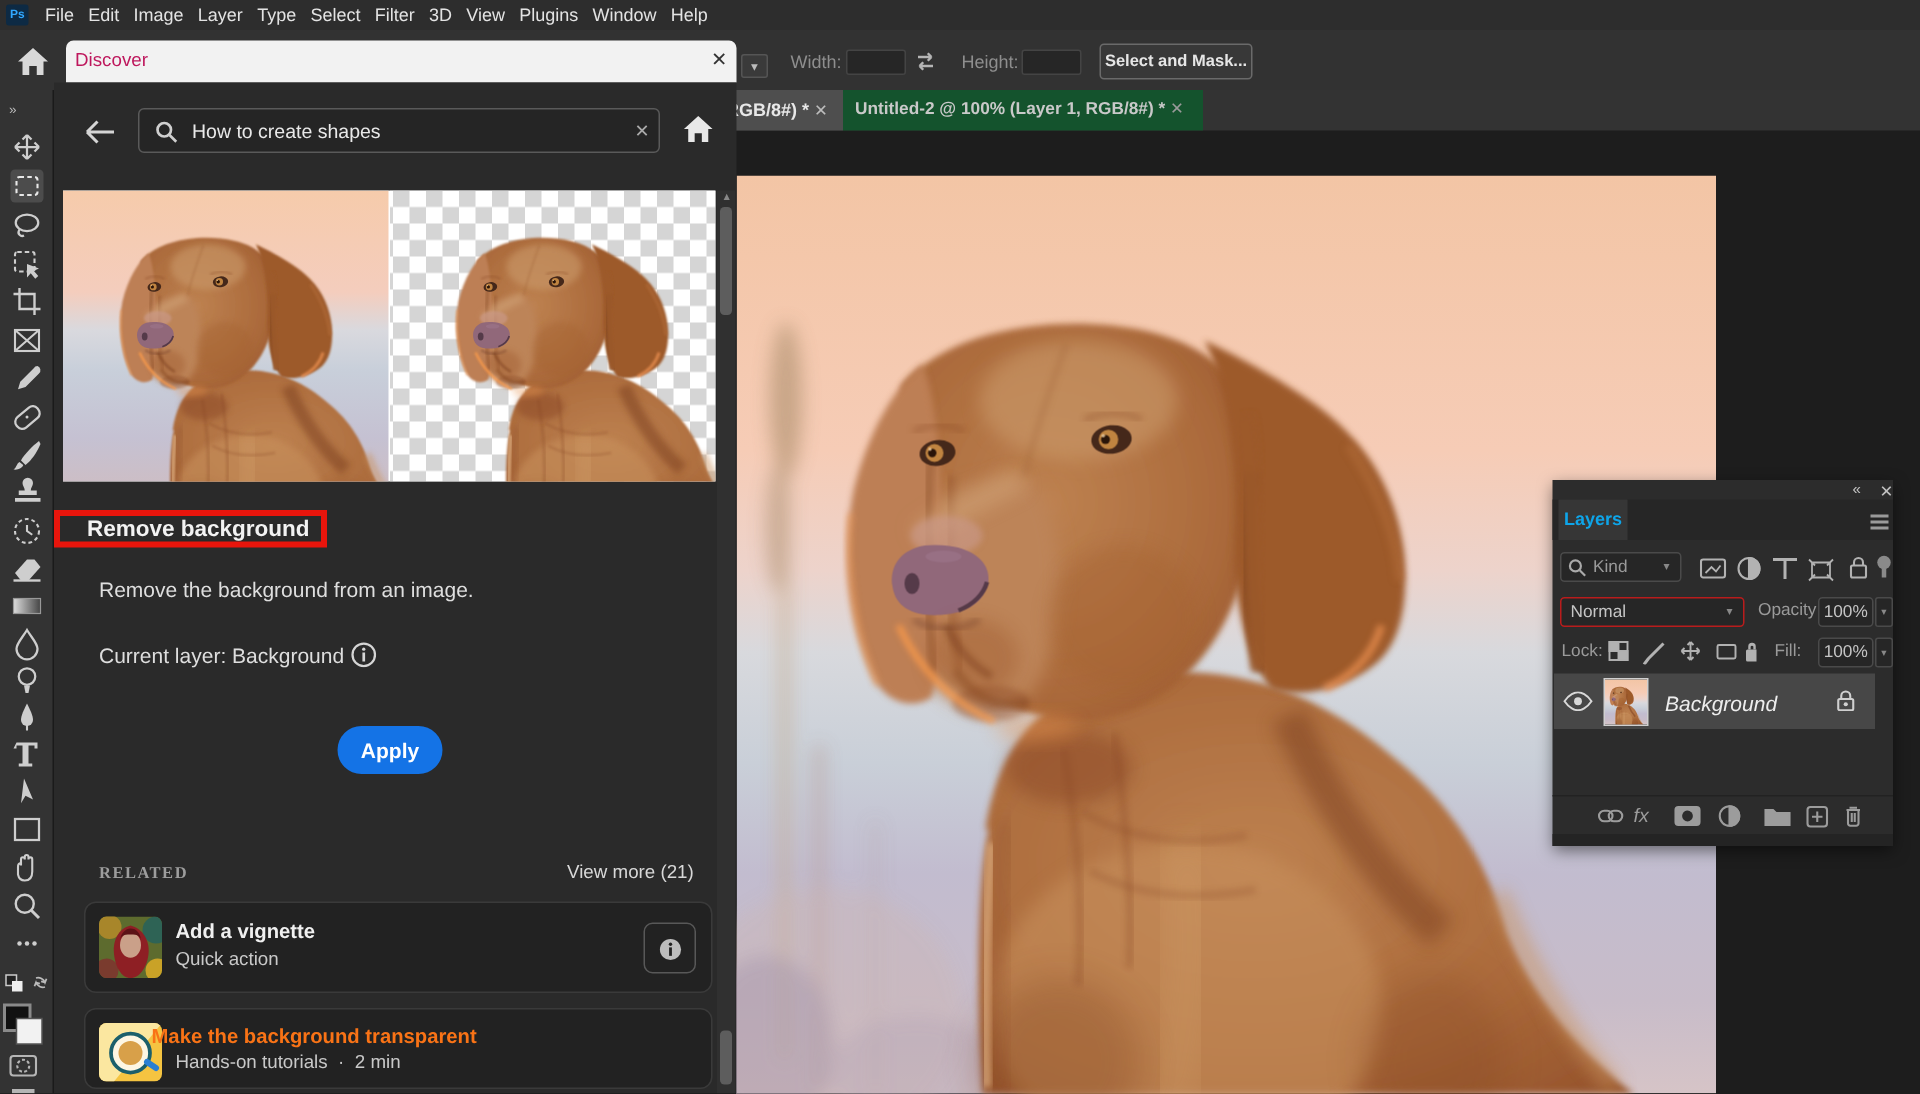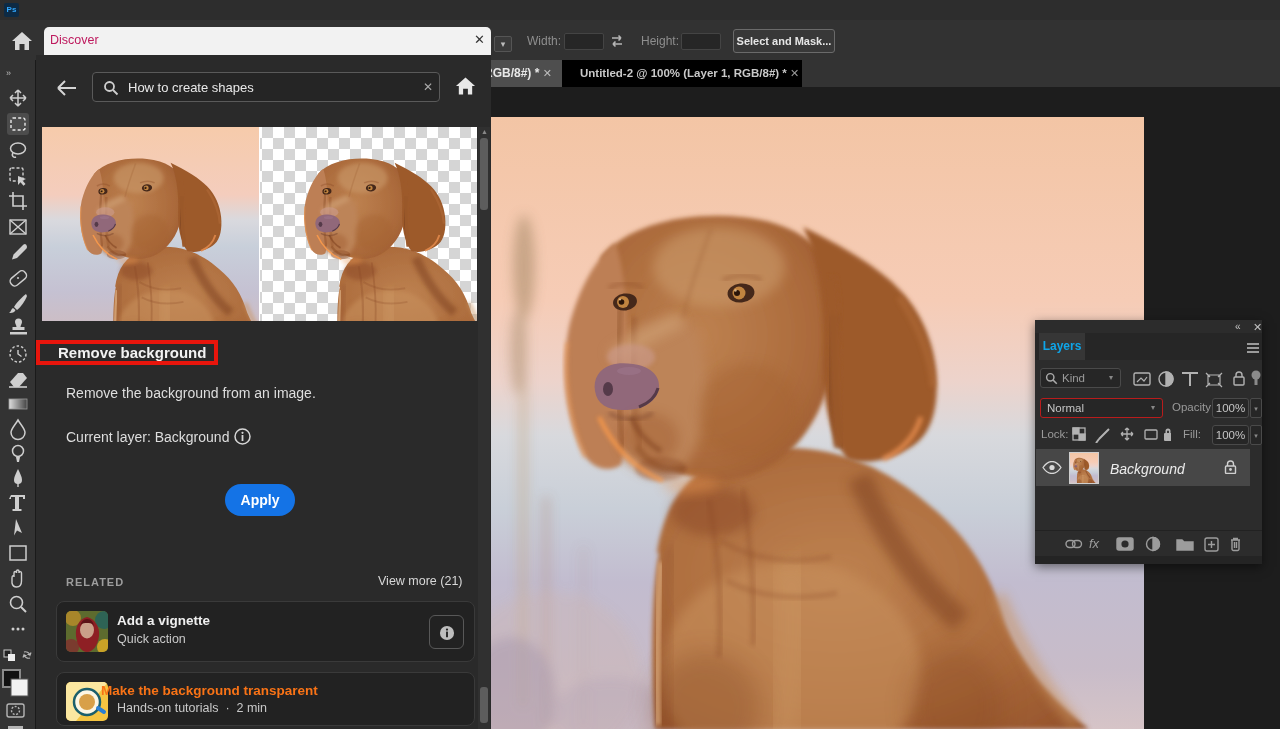--- a/index.html
+++ b/index.html
@@ -7,40 +7,54 @@
     font-family:"Liberation Sans", sans-serif; }
   .abs { position:absolute; }
   #stage { position:relative; width:1280px; height:729px; }
 </style>
 </head>
 <body>
 <div id="stage">
 
   <div class="abs" style="left:0;top:0;width:1280px;height:20px;background:#2d2d2d;padding-left:14px;">
     <div class="abs" style="left:4px;top:3px;width:15px;height:14px;background:#0d2a44;border-radius:2px;color:#31a8ff;font-size:8px;font-weight:bold;text-align:center;line-height:14px;">Ps</div>
+    <div class="abs" style="left:30px;top:0;height:20px;display:flex;gap:9.5px;align-items:center;color:#e3e3e3;font-size:12px;white-space:nowrap;">
+      <span>File</span>
+        <span>Edit</span>
+        <span>Image</span>
+        <span>Layer</span>
+        <span>Type</span>
+        <span>Select</span>
+        <span>Filter</span>
+        <span>3D</span>
+        <span>View</span>
+        <span>Plugins</span>
+        <span>Window</span>
+        <span>Help</span>
+    </div>
   </div>
 
   <div class="abs" style="left:0;top:20px;width:1280px;height:40px;background:#323232;">
     <svg class="abs" style="left:11px;top:11px" width="22" height="20" viewBox="0 0 22 20">
       <path d="M11 1 L21 10 L18 10 L18 19 L13.5 19 L13.5 13 L8.5 13 L8.5 19 L4 19 L4 10 L1 10 Z" fill="#d8d8d8"></path>
     </svg>
     <div class="abs" style="left:494px;top:16px;width:18px;height:16px;background:#3a3a3a;border:1px solid #555;border-radius:2px;color:#bbb;font-size:9px;text-align:center;line-height:15px;">▾</div>
     <span class="abs" style="left:527px;top:14px;color:#8e8e8e;font-size:12px;">Width:</span>
     <div class="abs" style="left:564px;top:13px;width:40px;height:17px;background:#262626;border:1px solid #444;border-radius:2px;"></div>
     <svg class="abs" style="left:608px;top:12px" width="18" height="18" viewBox="0 0 18 18">
       <path d="M4 6 H13 M13 6 L10.5 3.5 M13 6 L10.5 8.5 M14 12 H5 M5 12 L7.5 9.5 M5 12 L7.5 14.5" stroke="#b5b5b5" stroke-width="1.6" fill="none"></path>
     </svg>
     <span class="abs" style="left:641px;top:14px;color:#8e8e8e;font-size:12px;">Height:</span>
     <div class="abs" style="left:681px;top:13px;width:40px;height:17px;background:#262626;border:1px solid #444;border-radius:2px;"></div>
     <div class="abs" style="left:733px;top:9px;width:102px;height:24px;background:#383838;border:1px solid #6a6a6a;border-radius:3px;color:#e6e6e6;font-size:11px;font-weight:bold;text-align:center;line-height:22px;white-space:nowrap;">Select and Mask...</div>
   </div>
 
   <div class="abs" style="left:0;top:60px;width:1280px;height:27px;background:#333333;">
     <div class="abs" style="left:480px;top:0;width:82px;height:27px;background:#4e4e4e;color:#e8e8e8;font-size:12px;font-weight:bold;line-height:27px;padding-left:4px;white-space:nowrap;overflow:hidden;">RGB/8#) * <span style="color:#bdbdbd;font-weight:normal;font-size:11px;">✕</span></div>
-    <div class="abs" style="left:562px;top:0;width:240px;height:27px;background:#000000;color:#c9c9c9;font-size:11.5px;font-weight:bold;line-height:27px;padding-left:18px;white-space:nowrap;overflow:hidden;">Untitled-2 @ 100% (Layer 1, RGB/8#) * <span style="color:#9a9a9a;font-weight:normal;font-size:11px;">✕</span></div>
+    <div class="abs" style="left:562px;top:0;width:240px;height:27px;background:#14532d;color:#c9c9c9;font-size:11.5px;font-weight:bold;line-height:27px;padding-left:8px;white-space:nowrap;overflow:hidden;">Untitled-2 @ 100% (Layer 1, RGB/8#) * <span style="color:#9a9a9a;font-weight:normal;font-size:11px;">✕</span></div>
   </div>
 
   <div class="abs" style="left:0;top:60px;width:36px;height:669px;background:#333333;border-right:1px solid #1a1a1a;">
     <div class="abs" style="left:6px;top:8px;color:#bbb;font-size:9px;letter-spacing:1px;">»</div>
     <svg class="abs" style="left:0;top:26px" width="36" height="643" viewBox="0 0 36 643">
       <defs>
           <linearGradient id="tg">
             <stop offset="0" stop-color="#ddd"></stop>
             <stop offset="1" stop-color="#444"></stop>
           </linearGradient>
@@ -333,21 +347,21 @@
 
       <span class="abs" style="left:30px;top:374px;color:#dedede;font-size:14px;">Current layer: Background</span>
       <svg class="abs" style="left:198px;top:373px" width="17" height="17" viewBox="0 0 17 17">
         <circle cx="8.5" cy="8.5" r="7.5" fill="none" stroke="#d5d5d5" stroke-width="1.5"></circle>
         <circle cx="8.5" cy="4.8" r="1.1" fill="#d5d5d5"></circle>
         <rect x="7.6" y="7" width="1.8" height="6" fill="#d5d5d5"></rect>
       </svg>
 
       <div class="abs" style="left:189px;top:429px;width:70px;height:32px;background:#1473e6;border-radius:16px;color:#fff;font-size:14px;font-weight:bold;text-align:center;line-height:32px;">Apply</div>
 
-      <span class="abs" style="left:30px;top:521px;color:#9d9d9d;font-size:11px;font-weight:bold;letter-spacing:1px;">RELATED</span>
+      <span class="abs" style="left:30px;top:521px;color:#9d9d9d;font-size:11px;font-weight:bold;letter-spacing:1px;font-family:Liberation Serif, serif;">RELATED</span>
       <span class="abs" style="left:342px;top:519px;color:#d8d8d8;font-size:12.5px;">View more (21)</span>
 
       <div class="abs" style="left:20px;top:546px;width:419px;height:61px;background:#222222;border:1px solid #3a3a3a;border-radius:8px;">
         <svg class="abs" style="left:9px;top:9px" width="42" height="41" viewBox="0 0 42 41">
           <defs>
               <clipPath id="t1c">
                 <rect width="42" height="41" rx="5"></rect>
               </clipPath>
             </defs>
           <g clip-path="url(#t1c)">

